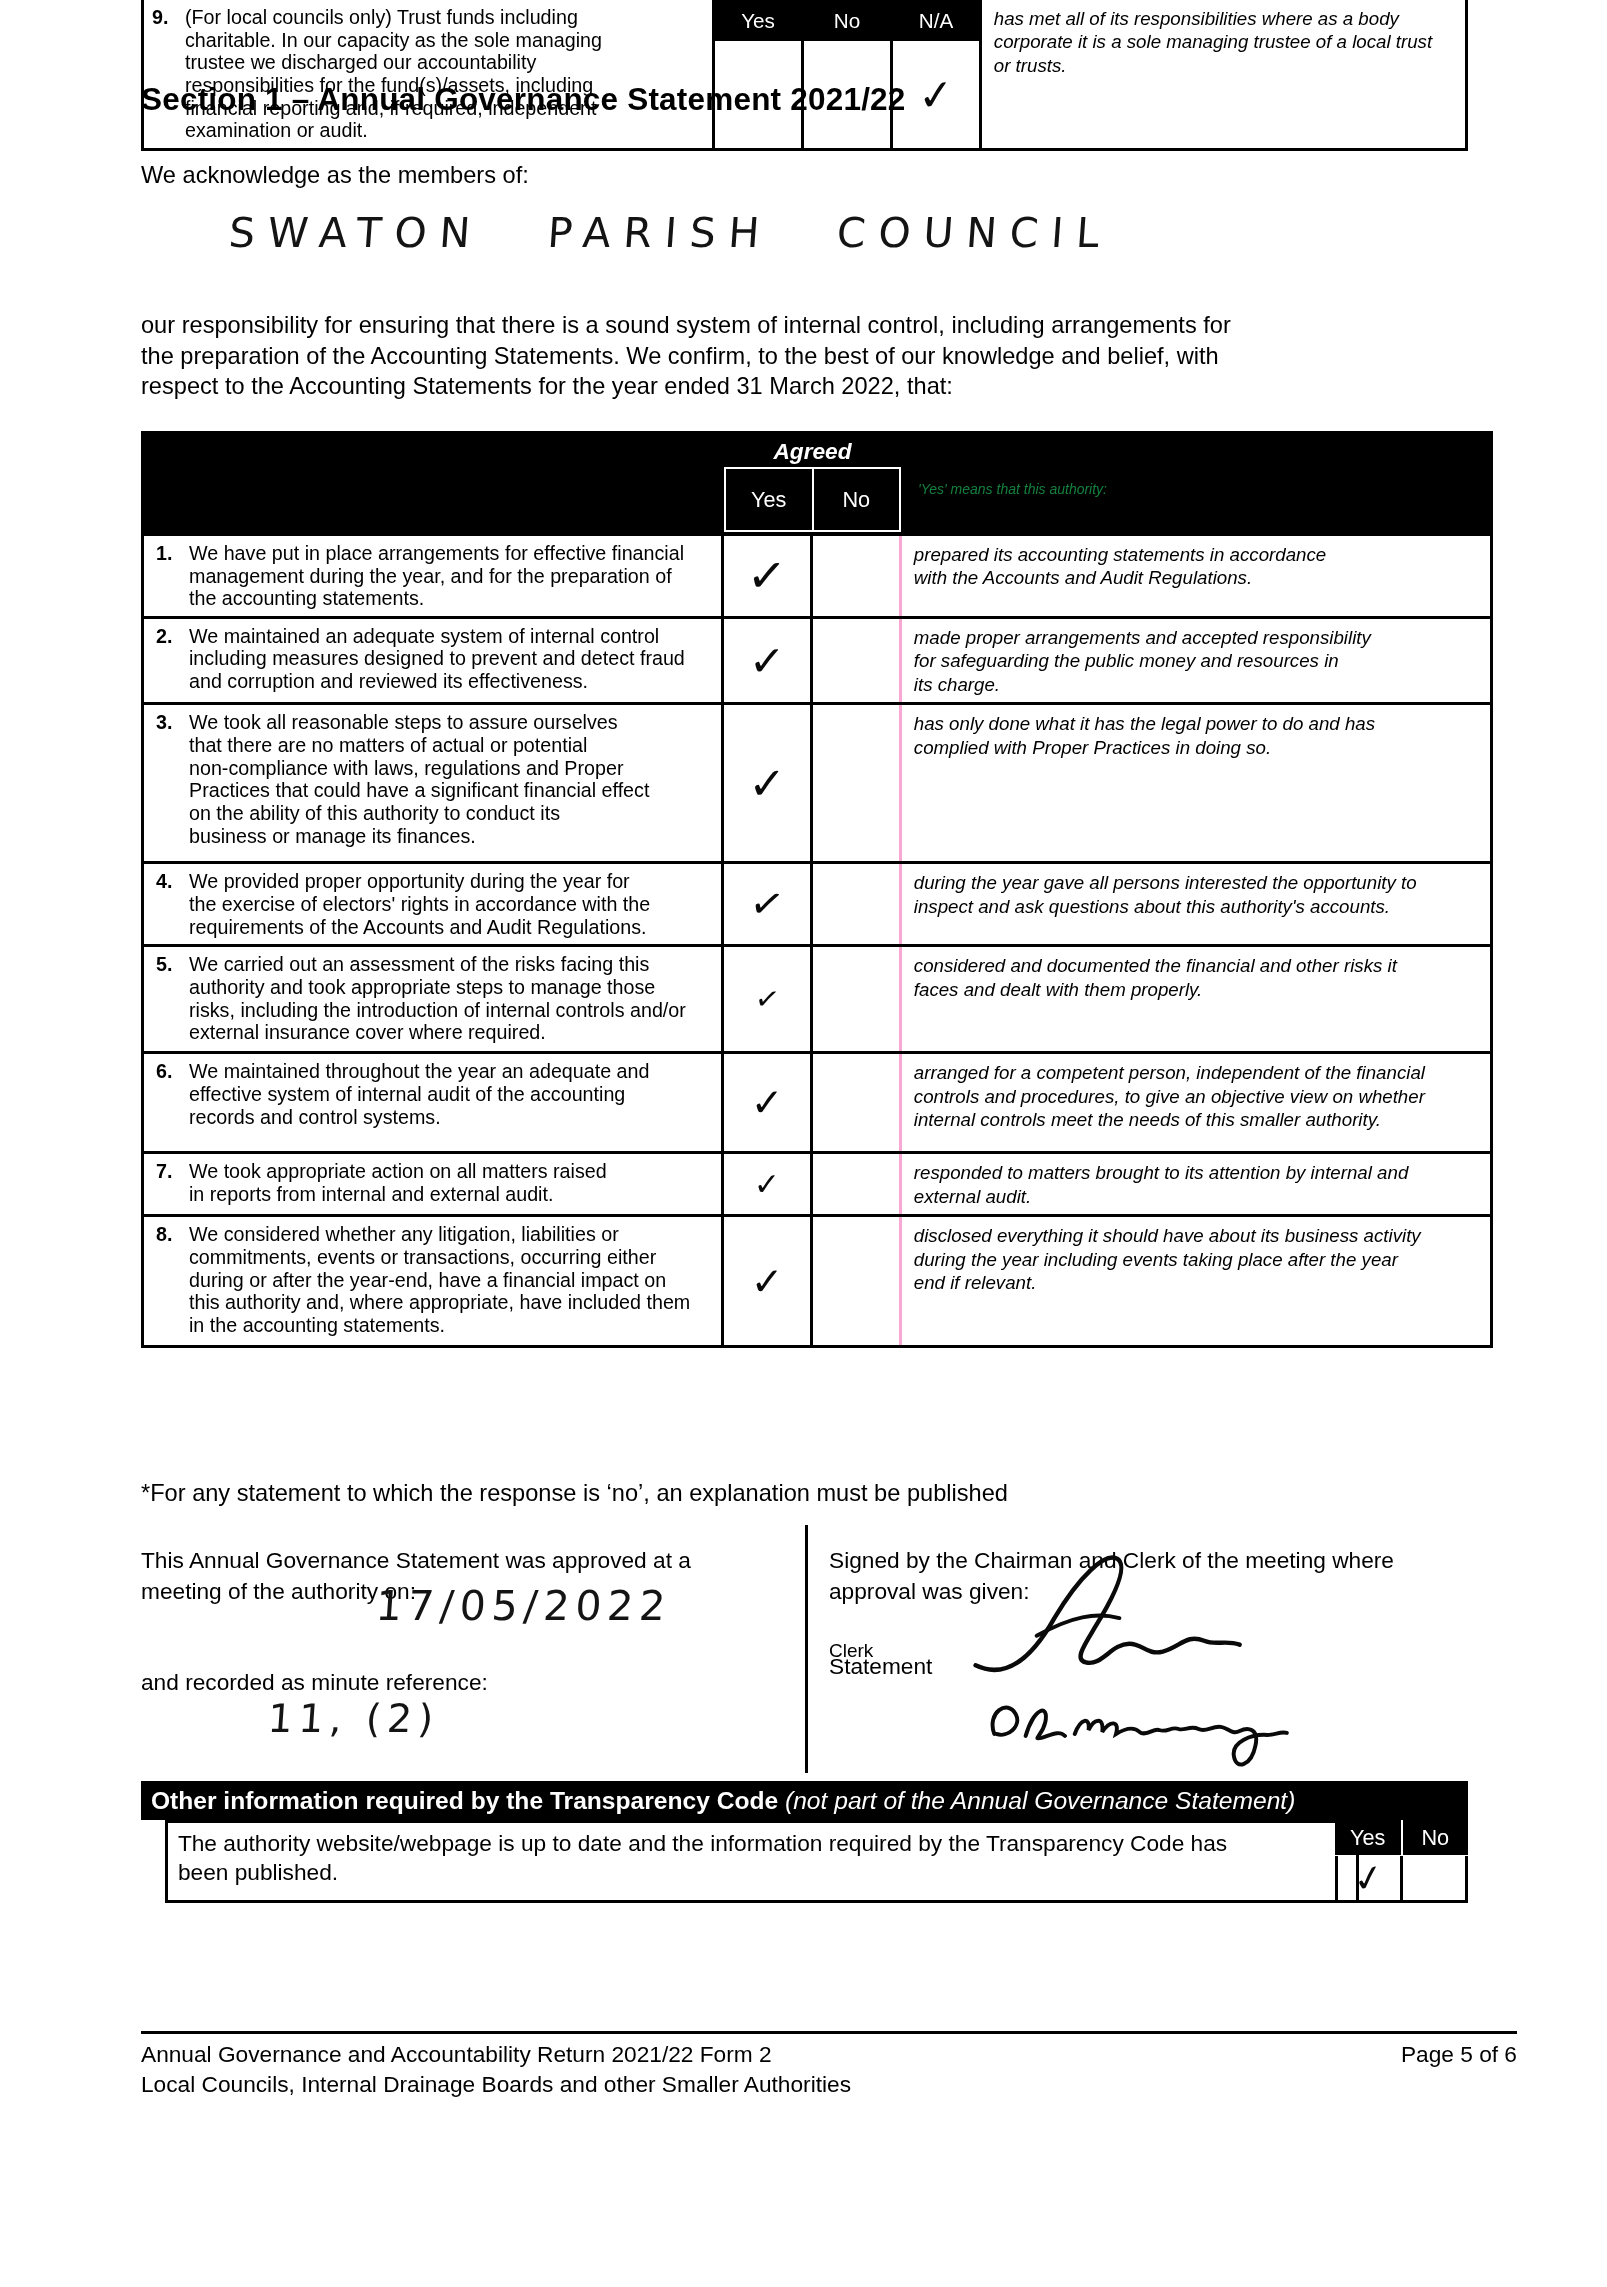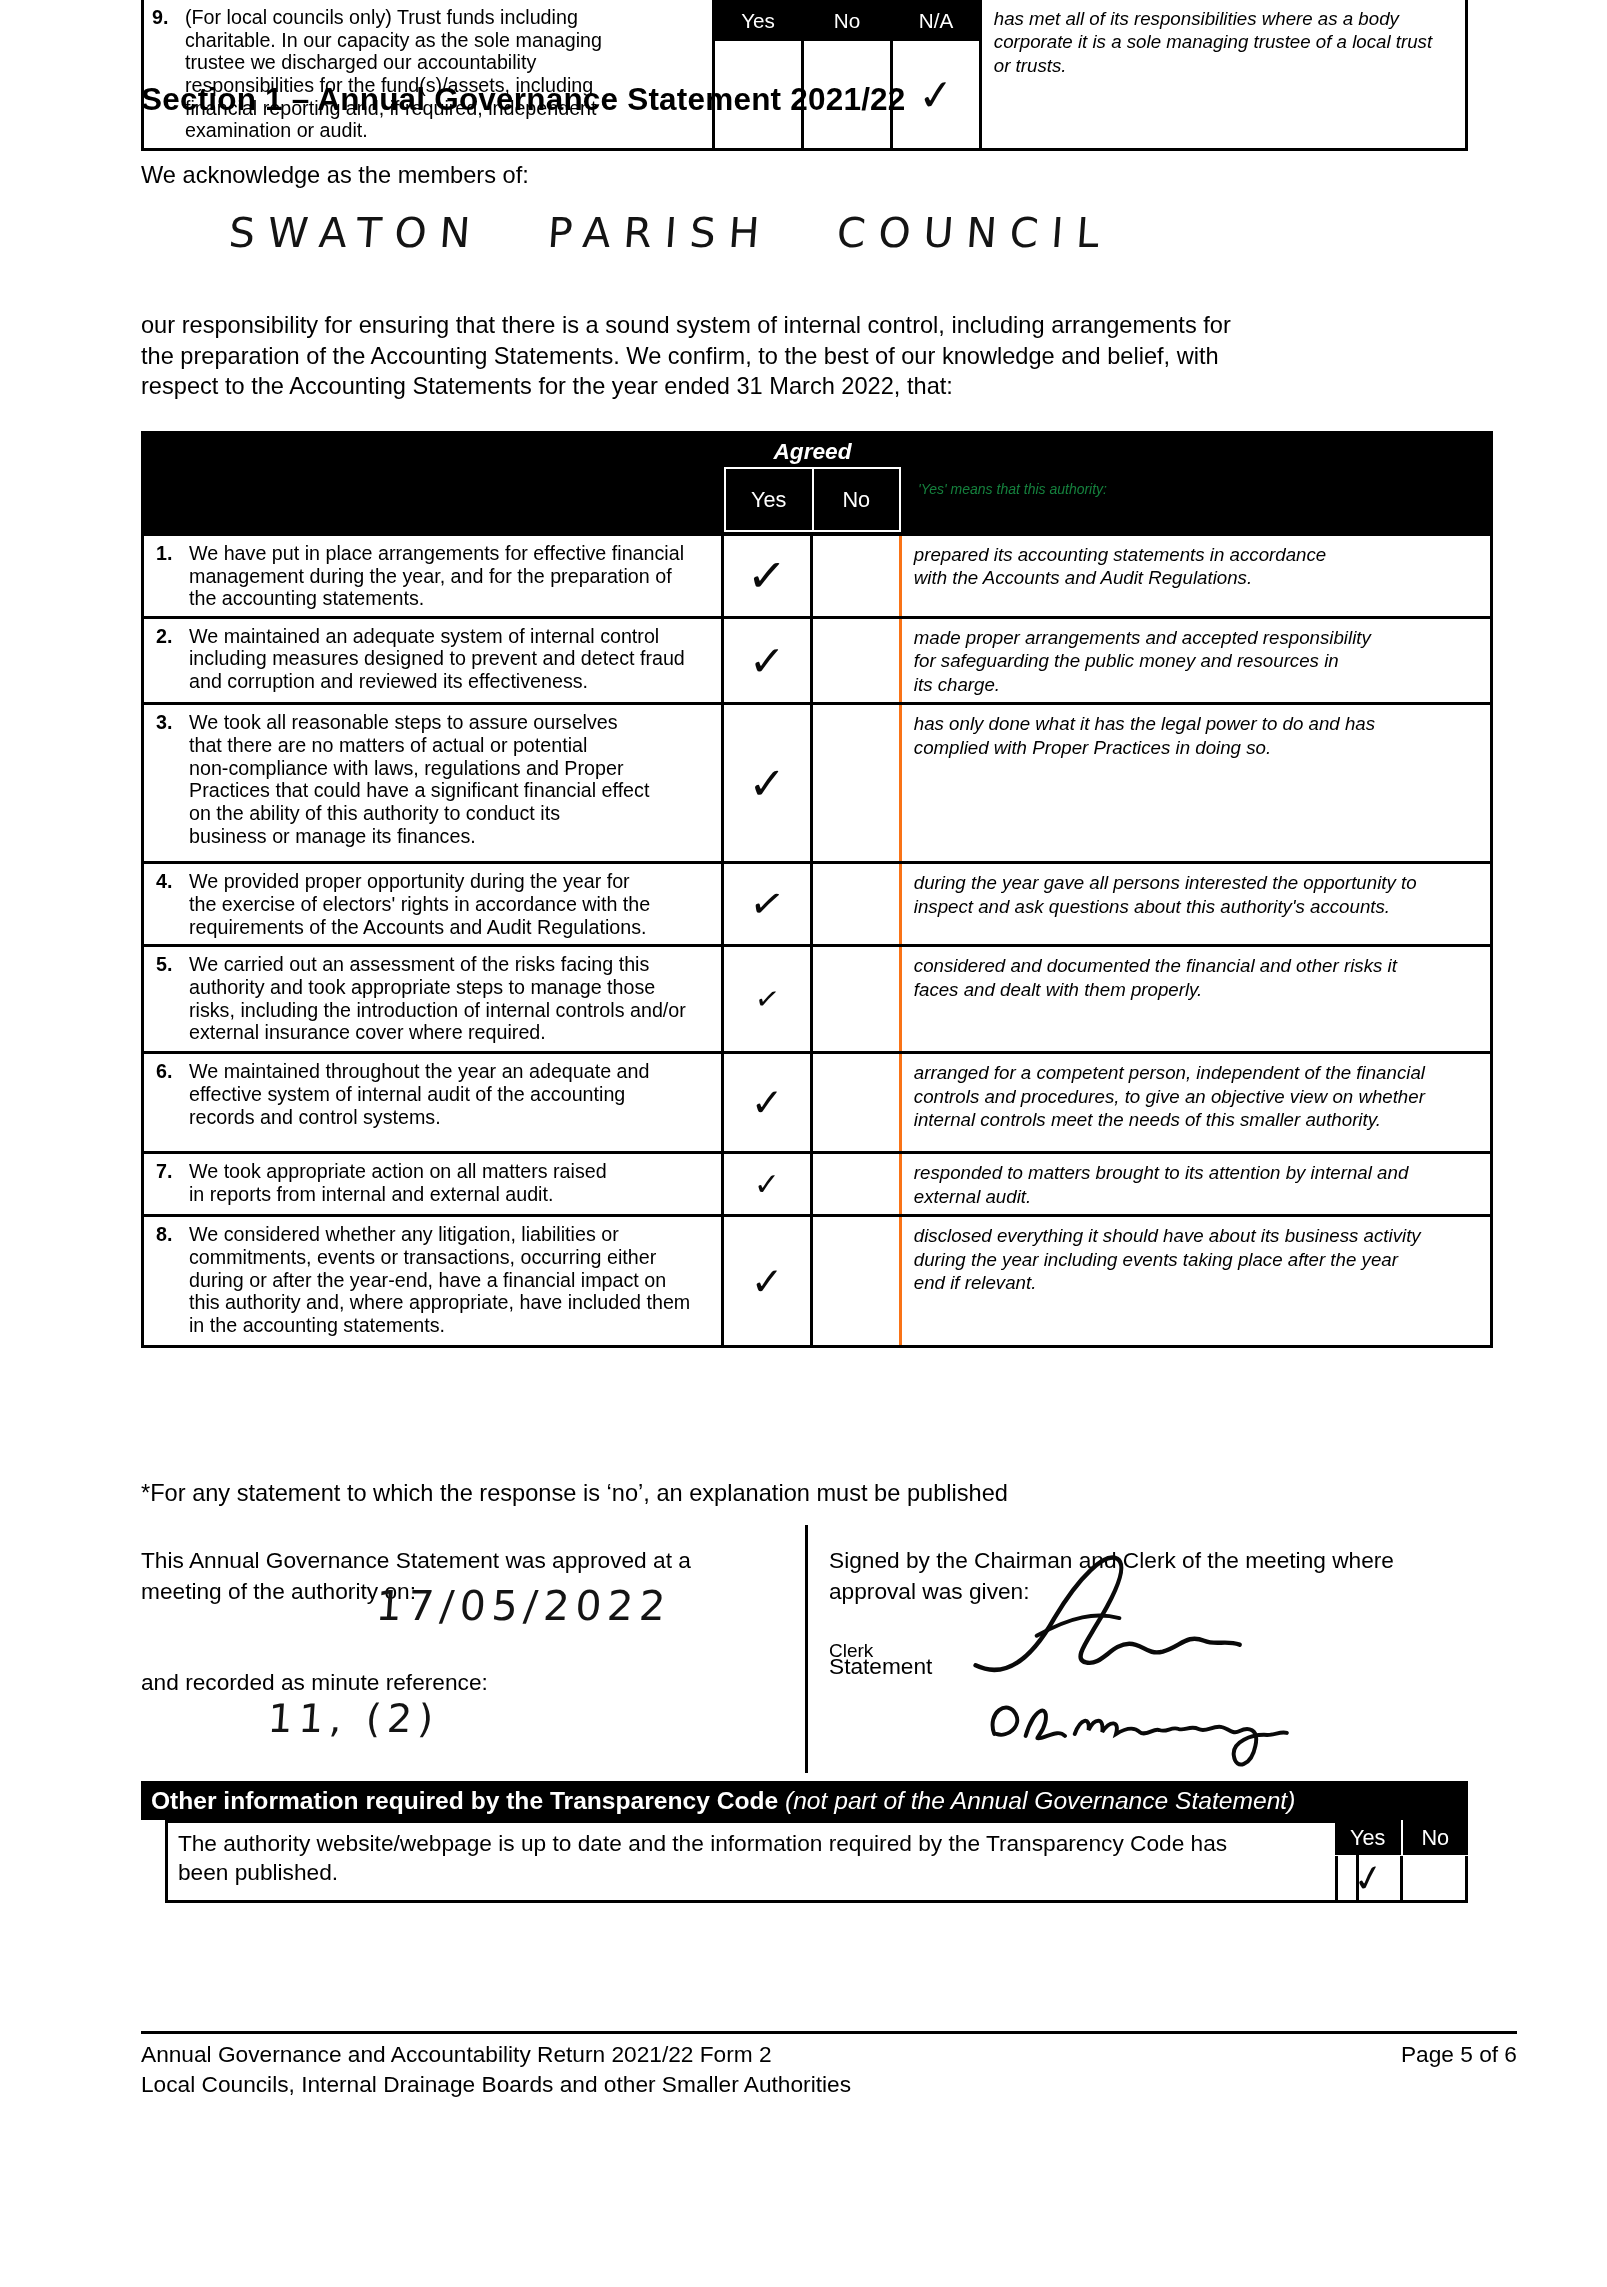--- a/index.html
+++ b/index.html
@@ -29,21 +29,21 @@
   .agreed-box .hcell{flex:1;display:flex;align-items:center;justify-content:center;font-size:21.7px;}
   .agreed-box .hcell:first-child{border-right:2px solid #fff;}
   .meaning-head{position:absolute;left:774px;top:47px;font-style:italic;font-size:14px;color:#15803d;}
 
   .trow{display:grid;grid-template-columns:577px 89px 89px auto;border-top:3px solid #000;}
   .trow .cell{box-sizing:border-box;}
   .cell.stmt{padding:5.9px 7.9px 5.9px 45px;text-indent:-33px;font-size:19.7px;line-height:22.7px;}
   .cell.stmt .num{display:inline-block;width:33px;text-indent:0;font-weight:bold;}
   .stmt-text{white-space:pre-line;}
   .cell.yes,.cell.no{border-left:3px solid #000;display:flex;align-items:center;justify-content:center;}
-  .cell.meaning{border-left:3px solid #f97316;font-style:italic;font-size:18.7px;line-height:23.6px;padding:6.9px 9.9px 5.9px 11.8px;white-space:pre-line;}
+  .cell.meaning{border-left:3px solid #f9a8d4;font-style:italic;font-size:18.7px;line-height:23.6px;padding:6.9px 9.9px 5.9px 11.8px;white-space:pre-line;}
   .rh1{min-height:71px;} .rh2{min-height:75px;} .rh3{min-height:156px;}
   .rh4{min-height:77px;} .rh5{min-height:104px;} .rh6{min-height:97px;}
   .rh7{min-height:55px;} .rh8{min-height:128px;}
 
   
   .row9{position:relative;left:141px;width:1327px;display:grid;grid-template-columns:568px 89px 89px 89px auto;border:3px solid #000;border-top:none;box-sizing:border-box;min-height:148px;}
   .row9 .cell.stmt{padding:5.9px 7.9px 5.9px 41px;}
   .r9col{border-left:3px solid #000;display:flex;flex-direction:column;}
   .r9head{background:#000;color:#fff;height:41px;display:flex;align-items:center;justify-content:center;font-size:20.7px;}
   .r9body{flex:1;display:flex;align-items:center;justify-content:center;}

